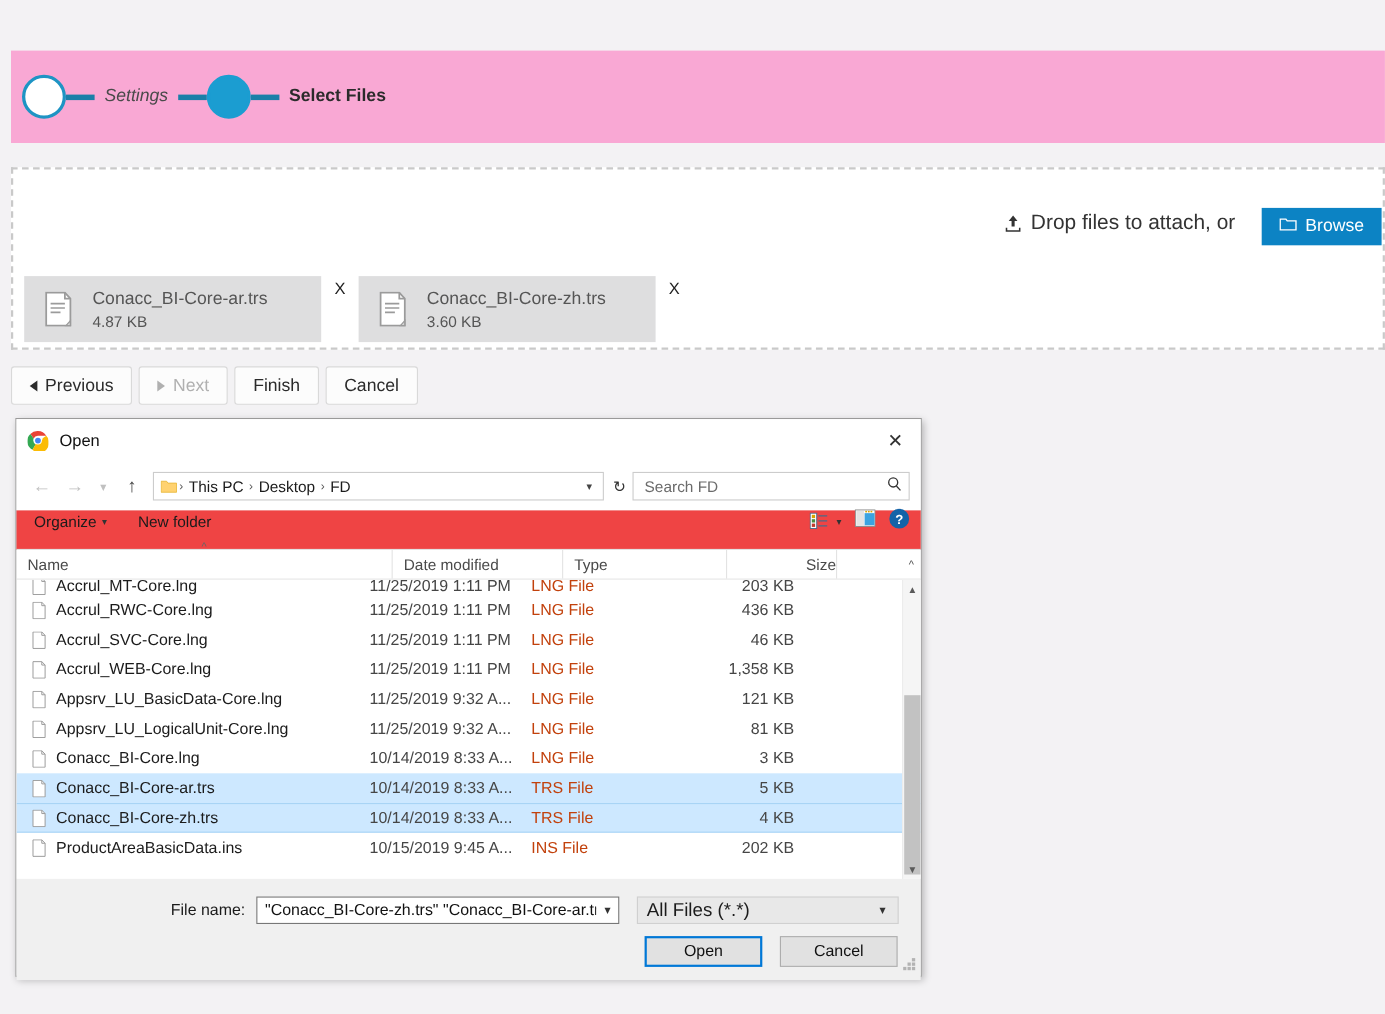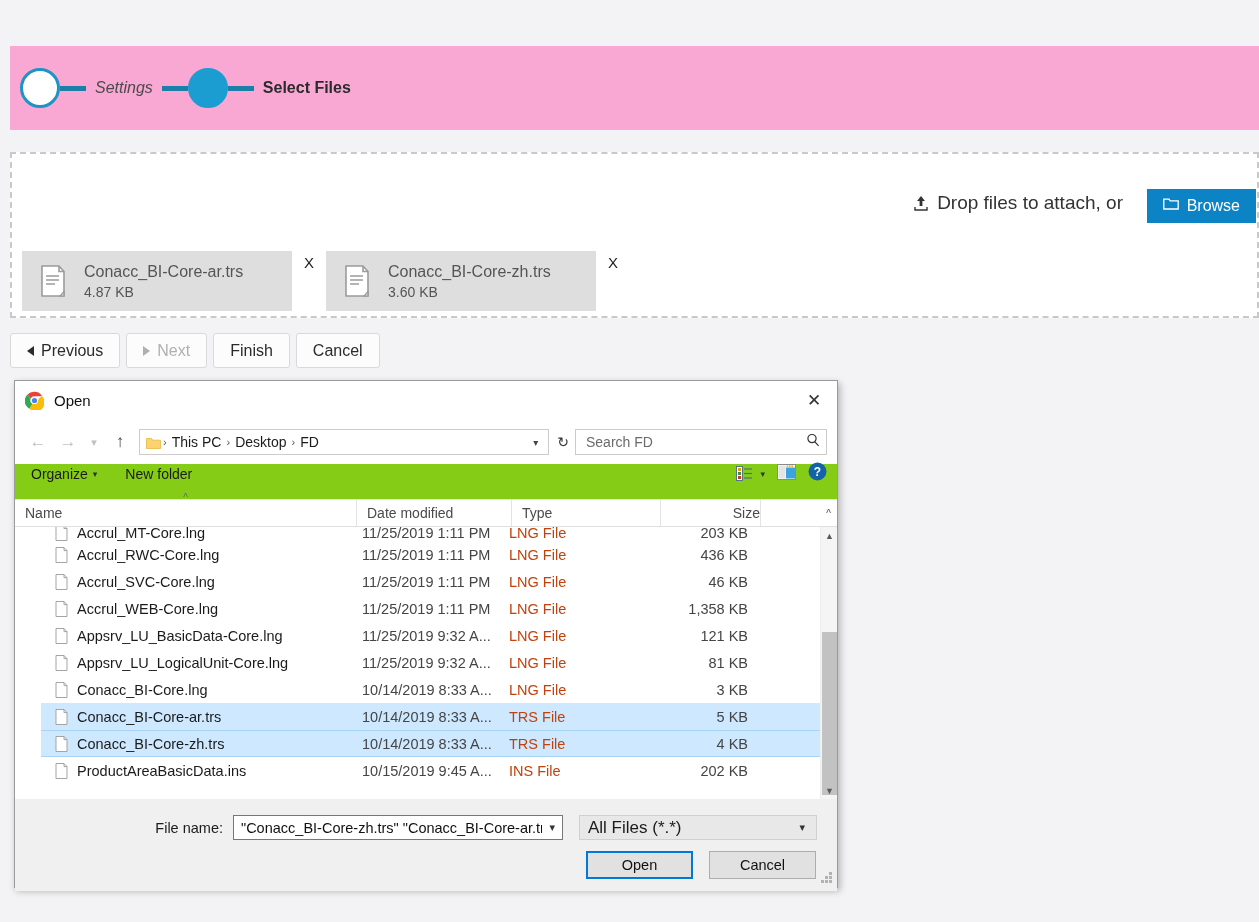--- a/index.html
+++ b/index.html
@@ -138,21 +138,21 @@
     display: flex; align-items: center; padding: 0 6px 0 8px;
     position: relative;
   }
   .searchbox input {
     border: none; outline: none; flex: 1; font-size: 14px; color: #1b1b1b;
     font-family: "Liberation Sans", sans-serif; background: transparent;
   }
   .searchbox input::placeholder { color: #6b6b6b; }
 
   .cmd-row {
-    height: 36px; background: #84cc16; border-bottom: 1px solid #e2e2e2;
+    height: 36px; background: #ef4444; border-bottom: 1px solid #e2e2e2;
     display: flex; align-items: center; padding: 0 10px 16px 16px;
   }
   .cmd-item {
     font-size: 14px; color: #1b1b1b; padding: 0 12px 0 0; cursor: pointer;
     display: flex; align-items: center; gap: 5px;
   }
   .cmd-item.second { padding-left: 16px; }
   .cmd-caret { font-size: 9px; color: #333; }
   .cmd-right { margin-left: auto; display: flex; align-items: center; gap: 12px; }
   .view-ico { display:flex; align-items:center; gap:7px; cursor:pointer;}
@@ -170,21 +170,21 @@
   }
   .sort-caret {
     position: absolute; left: 50%; top: -8px; transform: translateX(-50%);
     font-size: 10px; color: #666;
   }
   .ch.blank { border-right: none; }
 
   .filelist {
     position: relative; height: 272px; background: #fff; overflow: hidden;
   }
-  .row { height: 27px; display: flex; align-items: center; cursor: default; margin-left: 26px; }
+  .row { height: 27px; display: flex; align-items: center; cursor: default; }
   .row.sel { background: #cde8ff; }
   .row.sel.second { border-top: 1px solid #a8d4f5; border-bottom: 1px solid #a8d4f5; }
   .row.clipped { height: 14px; align-items: flex-end; overflow: hidden; }
   .f-ico { width: 13px; height: 16px; margin: 0 9px 0 14px; flex: 0 0 auto; }
   .f-name { font-size: 14.5px; color: #1b1b1b; width: 285px; overflow:hidden; white-space:nowrap;}
   .f-date { font-size: 14.5px; color: #454545; width: 147px; }
   .f-type { font-size: 14.5px; color: #c2410c; width: 149px; }
   .f-size { font-size: 14.5px; color: #454545; width: 90px; text-align: right; }
 
   .vscroll {

